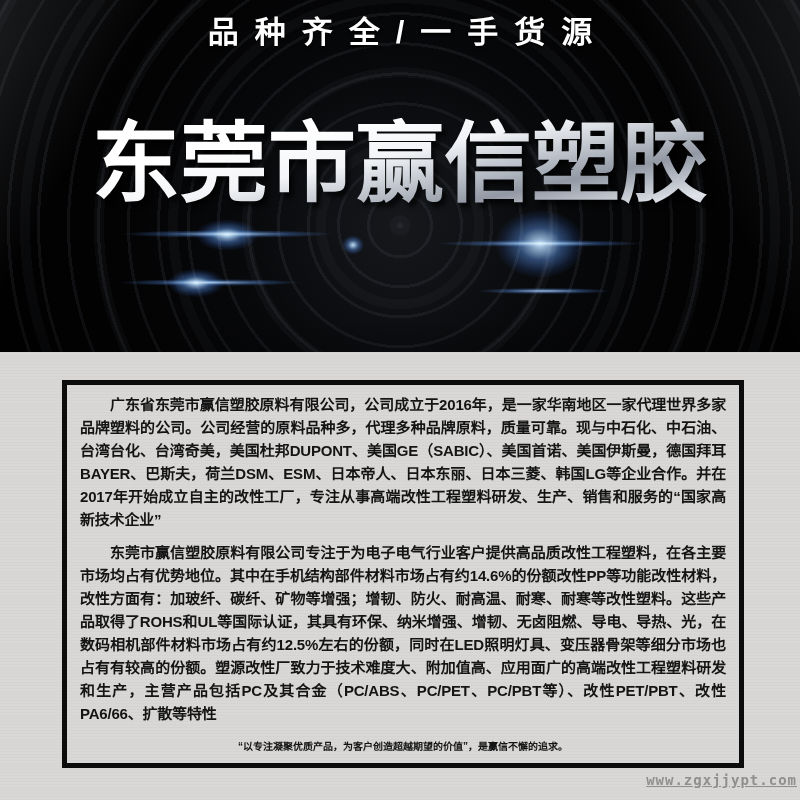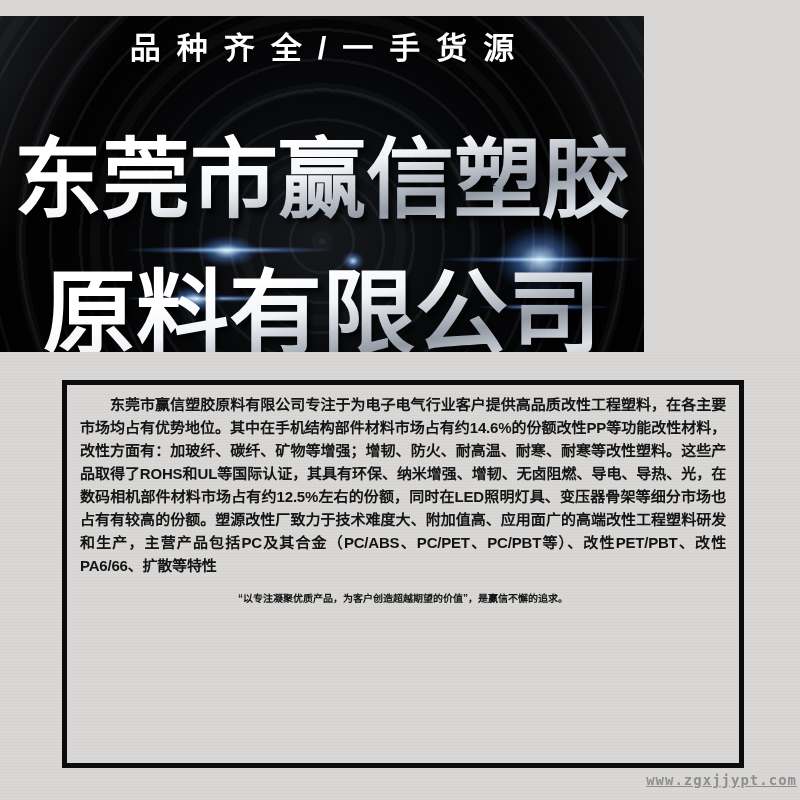--- a/index.html
+++ b/index.html
@@ -2,21 +2,21 @@
 <html lang="zh-CN" style="--hero-bg: #050505; --body-bg: #d8d7d5; --text: #141414; --box-border: #0c0c0c; --watermark: #8f8f8f; --flare-blue: #4b87e6; --metal-light: #ffffff; --metal-dark: #9299a4;"><head>
 <meta charset="utf-8">
 <style>
   html,body{margin:0;padding:0;}
   body{width:800px;height:800px;overflow:hidden;font-family:"Liberation Sans",sans-serif;}
 
   .poster{position:relative;width:800px;height:800px;overflow:hidden;
     background:var(--body-bg,#d8d7d5);}
 
   
-  .hero{position:absolute;top:16px;left:0;width:644px;height:352px;overflow:hidden;
+  .hero{position:absolute;top:0;left:0;width:800px;height:352px;overflow:hidden;
     background-color:var(--hero-bg,#050505);
     background-image:
       radial-gradient(ellipse 120% 105% at 50% 42%, rgba(0,0,0,0) 45%, rgba(0,0,0,0.55) 96%),
       linear-gradient(118deg, rgba(140,146,156,0.20) 0%, rgba(140,146,156,0) 16%),
       linear-gradient(244deg, rgba(140,146,156,0.16) 0%, rgba(140,146,156,0) 18%),
       repeating-radial-gradient(circle at 50% 64%, rgba(96,102,112,0.14) 0 3px, rgba(0,0,0,0) 3px 30px),
       repeating-radial-gradient(circle at 50% 64%, rgba(66,70,78,0.11) 0 10px, rgba(0,0,0,0) 10px 74px),
       radial-gradient(circle at 50% 64%, #16181c 0%, #08090b 34%, #030304 60%, #000 100%);}
 
   .banner{position:absolute;top:7px;left:0;width:100%;text-align:center;
@@ -78,24 +78,24 @@
     <div class="flare streak f2s"></div>
     <div class="flare glow f2"></div>
     <div class="flare streak f3s"></div>
     <div class="flare glow f3"></div>
     <div class="flare streak f1s"></div>
     <div class="flare glow f1"></div>
     <div class="flare glow f4"></div>
     <div class="flare streak f5s"></div>
 
     <h1 class="title-line title-line1 metal">东莞市赢信塑胶</h1>
-    <h1 class="title-line title-line2 metal">原料有限公司</h1>
   </div>
 
   <div class="gray">
     <div class="info-box">
+      <p class="para">广东省东莞市赢信塑胶原料有限公司，公司成立于2016年，是一家华南地区一家代理世界多家品牌塑料的公司。公司经营的原料品种多，代理多种品牌原料，质量可靠。现与中石化、中石油、台湾台化、台湾奇美，美国杜邦DUPONT、美国GE（SABIC）、美国首诺、美国伊斯曼，德国拜耳BAYER、巴斯夫，荷兰DSM、ESM、日本帝人、日本东丽、日本三菱、韩国LG等企业合作。并在2017年开始成立自主的改性工厂，专注从事高端改性工程塑料研发、生产、销售和服务的“国家高新技术企业”</p>
       <p class="para">东莞市赢信塑胶原料有限公司专注于为电子电气行业客户提供高品质改性工程塑料，在各主要市场均占有优势地位。其中在手机结构部件材料市场占有约14.6%的份额改性PP等功能改性材料，改性方面有：加玻纤、碳纤、矿物等增强；增韧、防火、耐高温、耐寒、耐寒等改性塑料。这些产品取得了ROHS和UL等国际认证，其具有环保、纳米增强、增韧、无卤阻燃、导电、导热、光，在数码相机部件材料市场占有约12.5%左右的份额，同时在LED照明灯具、变压器骨架等细分市场也占有有较高的份额。塑源改性厂致力于技术难度大、附加值高、应用面广的高端改性工程塑料研发和生产，主营产品包括PC及其合金（PC/ABS、PC/PET、PC/PBT等）、改性PET/PBT、改性PA6/66、扩散等特性</p>
       <p class="slogan">“以专注凝聚优质产品，为客户创造超越期望的价值”，是赢信不懈的追求。</p>
     </div>
     <div class="watermark">www.zgxjjypt.com</div>
   </div>
 
 </div>
 
 </body></html>

